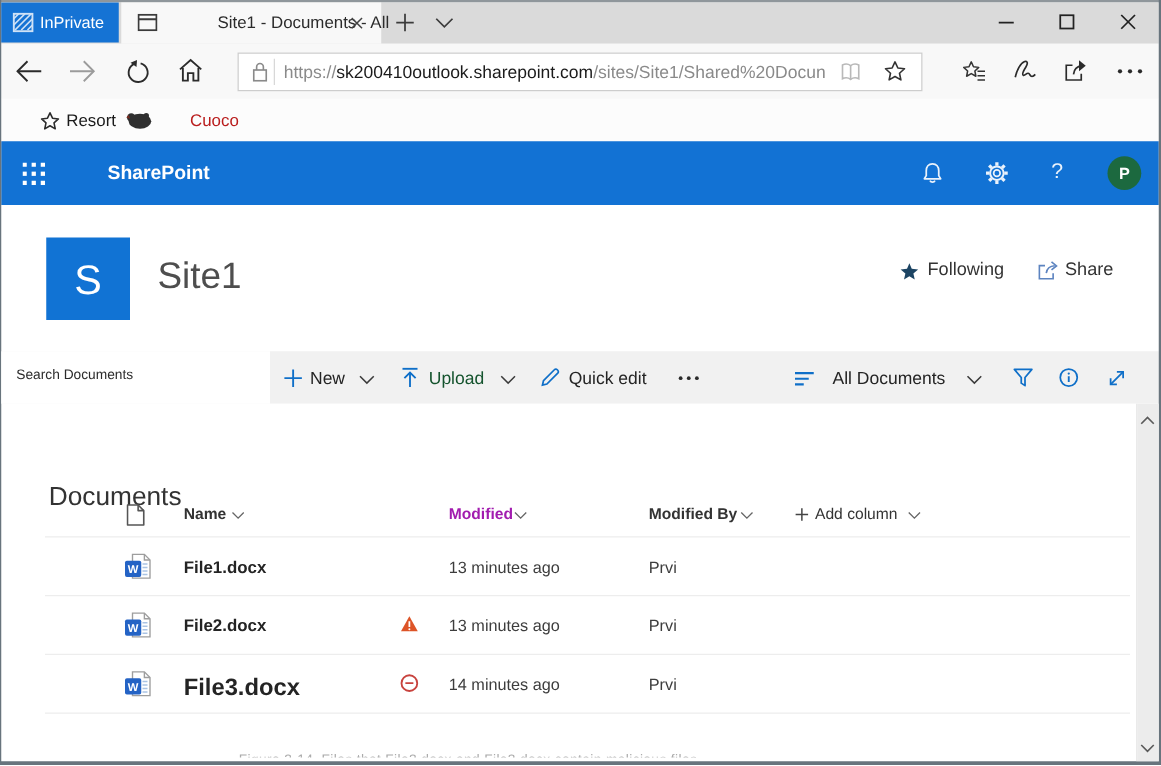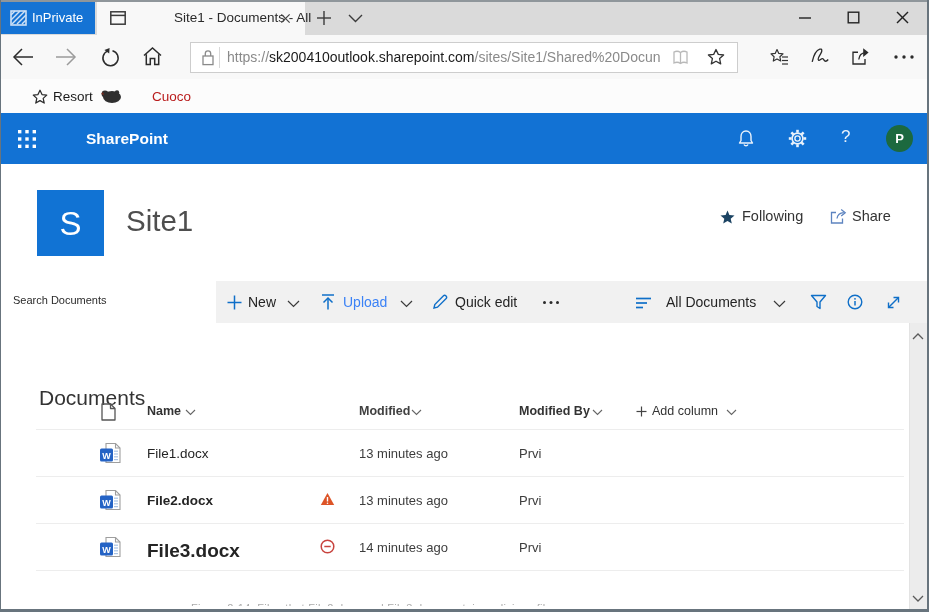--- a/index.html
+++ b/index.html
@@ -183,21 +183,21 @@
 </svg>
 <div class="abs" style="left:248px;top:294px;font-size:14px;color:#242424;">New</div>
 <svg class="abs" style="left:287px;top:300px;" width="13" height="8" viewBox="0 0 13 8">
   <polyline points="1,1 6.5,6.5 12,1" fill="none" stroke="#3b3b3b" stroke-width="1.2"></polyline>
 </svg>
 <svg class="abs" style="left:321px;top:294px;" width="14" height="16" viewBox="0 0 14 16">
   <line x1="1" y1="1" x2="13" y2="1" stroke="#0f6fc8" stroke-width="1.5"></line>
   <line x1="7" y1="4" x2="7" y2="15.5" stroke="#0f6fc8" stroke-width="1.5"></line>
   <polyline points="2.5,8.5 7,4 11.5,8.5" fill="none" stroke="#0f6fc8" stroke-width="1.5"></polyline>
 </svg>
-<div class="abs" style="left:343px;top:294px;font-size:14px;color:#3b82f6;">Upload</div>
+<div class="abs" style="left:343px;top:294px;font-size:14px;color:#14532d;">Upload</div>
 <svg class="abs" style="left:400px;top:300px;" width="13" height="8" viewBox="0 0 13 8">
   <polyline points="1,1 6.5,6.5 12,1" fill="none" stroke="#3b3b3b" stroke-width="1.2"></polyline>
 </svg>
 <svg class="abs" style="left:432px;top:294px;" width="16" height="16" viewBox="0 0 16 16">
   <path d="M 2 14 L 2.8 10.5 L 11.5 1.8 A 1.6 1.6 0 0 1 13.8 1.8 L 14.2 2.2 A 1.6 1.6 0 0 1 14.2 4.5 L 5.5 13.2 Z" fill="none" stroke="#0f6fc8" stroke-width="1.4"></path>
 </svg>
 <div class="abs" style="left:455px;top:294px;font-size:14px;color:#242424;">Quick edit</div>
 <svg class="abs" style="left:542px;top:300px;" width="18" height="5" viewBox="0 0 18 5">
   <circle cx="2.5" cy="2.5" r="1.5" fill="#2b2b2b"></circle>
     <circle cx="9" cy="2.5" r="1.5" fill="#2b2b2b"></circle>
@@ -229,21 +229,21 @@
 <div class="abs" style="left:39px;top:340px;font-size:21px;color:#333;margin-top:46px;">Documents</div>
 
 <svg class="abs" style="left:101px;top:403px;" width="15" height="18" viewBox="0 0 15 18">
   <path d="M 1 1 L 9.5 1 L 14 5.5 L 14 17 L 1 17 Z" fill="none" stroke="#555" stroke-width="1.3" stroke-linejoin="round"></path>
   <path d="M 9.5 1 L 9.5 5.5 L 14 5.5" fill="none" stroke="#555" stroke-width="1.3" stroke-linejoin="round"></path>
 </svg>
 <div class="abs" style="left:147px;top:404px;font-size:12.5px;color:#333;font-weight:600;">Name</div>
 <svg class="abs" style="left:185px;top:409px;" width="11" height="7" viewBox="0 0 11 7">
   <polyline points="1,1 5.5,5.5 10,1" fill="none" stroke="#666" stroke-width="1.1"></polyline>
 </svg>
-<div class="abs" style="left:359px;top:404px;font-size:12.5px;color:#404040;font-weight:600;">Modified</div>
+<div class="abs" style="left:359px;top:404px;font-size:12.5px;color:#a21caf;font-weight:600;">Modified</div>
 <svg class="abs" style="left:411px;top:409px;" width="11" height="7" viewBox="0 0 11 7">
   <polyline points="1,1 5.5,5.5 10,1" fill="none" stroke="#666" stroke-width="1.1"></polyline>
 </svg>
 <div class="abs" style="left:519px;top:404px;font-size:12.5px;color:#333;font-weight:600;">Modified By</div>
 <svg class="abs" style="left:592px;top:409px;" width="11" height="7" viewBox="0 0 11 7">
   <polyline points="1,1 5.5,5.5 10,1" fill="none" stroke="#666" stroke-width="1.1"></polyline>
 </svg>
 <svg class="abs" style="left:636px;top:406px;" width="11" height="11" viewBox="0 0 11 11">
   <line x1="5.5" y1="0.5" x2="5.5" y2="10.5" stroke="#444" stroke-width="1.2"></line>
   <line x1="0.5" y1="5.5" x2="10.5" y2="5.5" stroke="#444" stroke-width="1.2"></line>
@@ -263,21 +263,21 @@
   <path d="M 16.5 2.5 L 16.5 7 L 21 7" fill="none" stroke="#9e9e9e" stroke-width="1.1"></path>
   <g stroke="#a9c3e4" stroke-width="1.2">
       <line x1="15" y1="10.2" x2="19" y2="10.2"></line>
       <line x1="15" y1="13" x2="19" y2="13"></line>
       <line x1="15" y1="15.8" x2="19" y2="15.8"></line>
       <line x1="15" y1="18.6" x2="19" y2="18.6"></line>
     </g>
   <rect x="1" y="7.5" width="13" height="13" rx="1.5" fill="#2463c5"></rect>
   <text x="7.5" y="17.7" font-size="9" font-weight="bold" fill="#fff" text-anchor="middle" font-family="Liberation Sans">W</text>
 </svg>
-<div class="abs" style="left:147px;top:446px;font-size:13.5px;color:#242424;font-weight:400;">File1.docx</div>
+<div class="abs" style="left:147px;top:446px;font-size:13.5px;color:#242424;font-weight:700;">File1.docx</div>
 <div class="abs" style="left:359px;top:446px;font-size:13px;color:#3d3d3d;">13 minutes ago</div>
 <div class="abs" style="left:519px;top:446px;font-size:13px;color:#3d3d3d;">Prvi</div>
 
 <svg class="abs" style="left:99px;top:488px;" width="24" height="24" viewBox="0 0 24 24">
   <path d="M 7 2.5 L 16.5 2.5 L 21 7 L 21 21.5 L 7 21.5 Z" fill="#fff" stroke="#9e9e9e" stroke-width="1.1"></path>
   <path d="M 16.5 2.5 L 16.5 7 L 21 7" fill="none" stroke="#9e9e9e" stroke-width="1.1"></path>
   <g stroke="#a9c3e4" stroke-width="1.2">
       <line x1="15" y1="10.2" x2="19" y2="10.2"></line>
       <line x1="15" y1="13" x2="19" y2="13"></line>
       <line x1="15" y1="15.8" x2="19" y2="15.8"></line>

